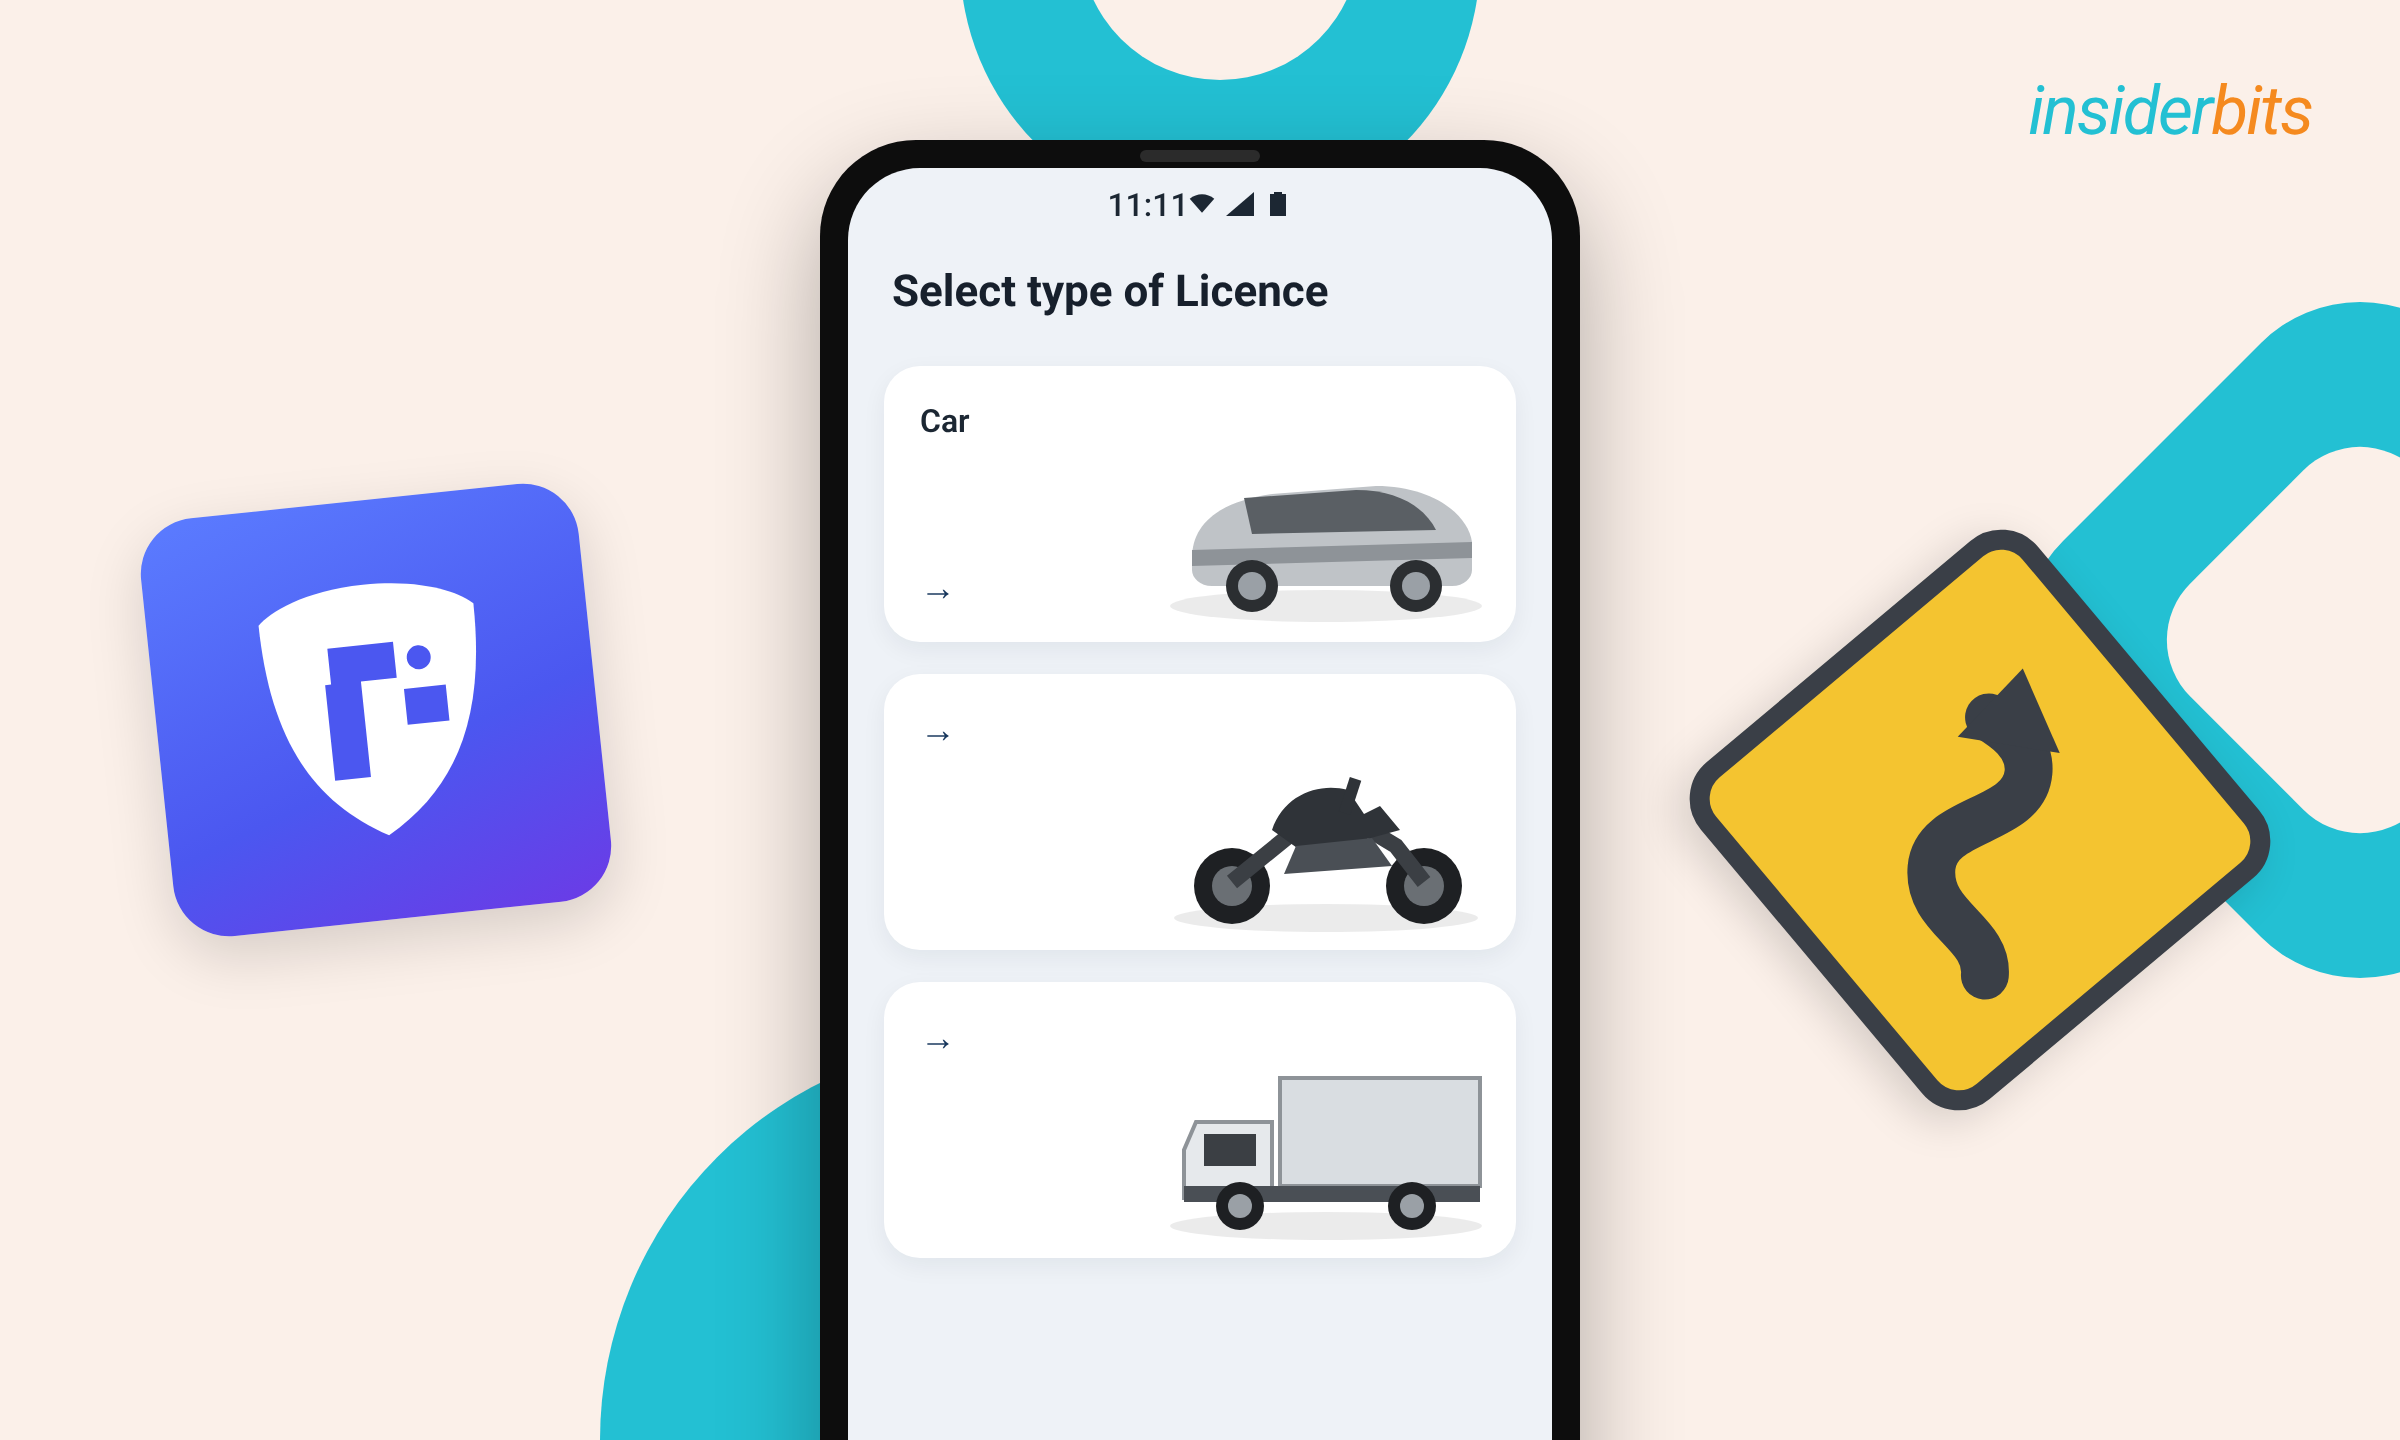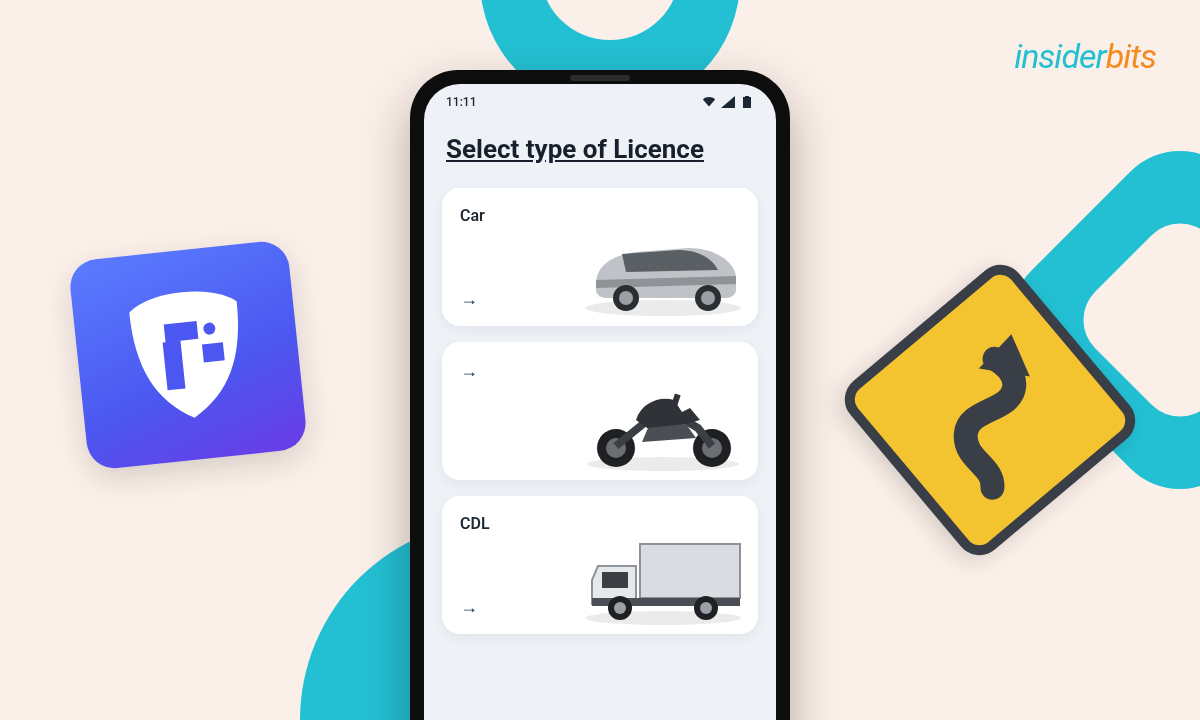--- a/index.html
+++ b/index.html
@@ -152,44 +152,43 @@
 
   
   .status-bar {
     position: absolute;
     top: 0;
     left: 0;
     right: 0;
     height: 36px;
     display: flex;
     align-items: center;
-    justify-content: space-between;
+    justify-content: center;
     padding: 0 22px;
-    font-size: 12px;
+    font-size: 16px;
     color: #1c2733;
     font-weight: 500;
   }
   .status-right { display: flex; gap: 5px; align-items: center; }
   .status-right svg { width: 14px; height: 12px; }
 
   
   .screen-inner {
     position: absolute;
     top: 50px;
     left: 0;
     right: 0;
     padding: 0 18px;
   }
   .screen-title {
-    font-size: 26px;
+    font-size: 22px;
     font-weight: 700;
     color: #17202c;
     margin-bottom: 24px;
     padding-left: 4px;
-    text-decoration: underline;
   }
 
   .card {
     background: #fff;
     border-radius: 18px;
     padding: 18px 34px 16px 18px;
     margin-bottom: 16px;
     box-shadow: 0 4px 12px rgba(20,30,50,.06);
     position: relative;
     min-height: 138px;
@@ -294,21 +293,20 @@
             <circle cx="134" cy="76" r="10" fill="#6a6f74"></circle>
             <path d="M38 74 L70 48 L100 44 L120 56 L134 74" stroke="#3b3f44" stroke-width="8" fill="none"></path>
             <path d="M58 48 C64 30 82 24 96 28 L104 40 L112 36 L122 48 L100 54 L72 58 Z" fill="#2f3338"></path>
             <path d="M70 56 L108 52 L118 66 L64 70 Z" fill="#4a4f55"></path>
             <rect x="94" y="22" width="6" height="18" fill="#2f3338" transform="rotate(18 97 31)"></rect>
           </svg>
         </div>
       </div>
 
       <div class="card">
-        <div class="card-label">CDL</div>
         <div class="card-arrow">→</div>
         <div class="card-img">
           <svg viewBox="0 0 170 100">
             <ellipse cx="85" cy="92" rx="78" ry="7" fill="rgba(0,0,0,.08)"></ellipse>
             <rect x="62" y="18" width="100" height="54" fill="#d9dde1" stroke="#8e9398" stroke-width="2"></rect>
             <path d="M20 40 L58 40 L58 78 L14 78 L14 54 Z" fill="#e6e9ec" stroke="#8e9398" stroke-width="2"></path>
             <rect x="24" y="46" width="26" height="16" fill="#3b3f44"></rect>
             <rect x="14" y="72" width="148" height="8" fill="#4a4f55"></rect>
             <circle cx="42" cy="82" r="12" fill="#1e2023"></circle>
             <circle cx="42" cy="82" r="6" fill="#9aa0a6"></circle>

